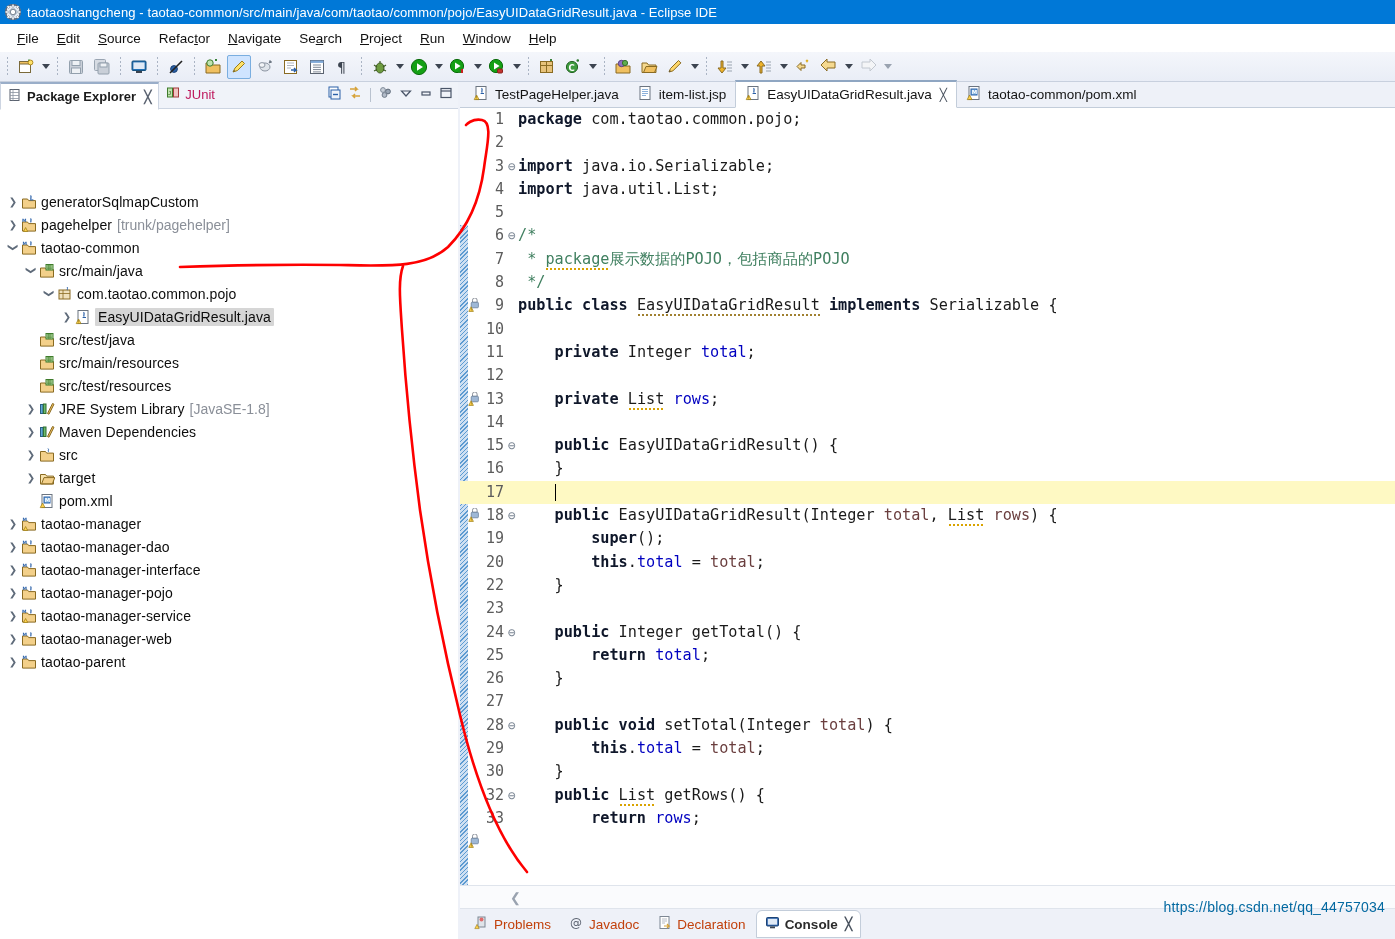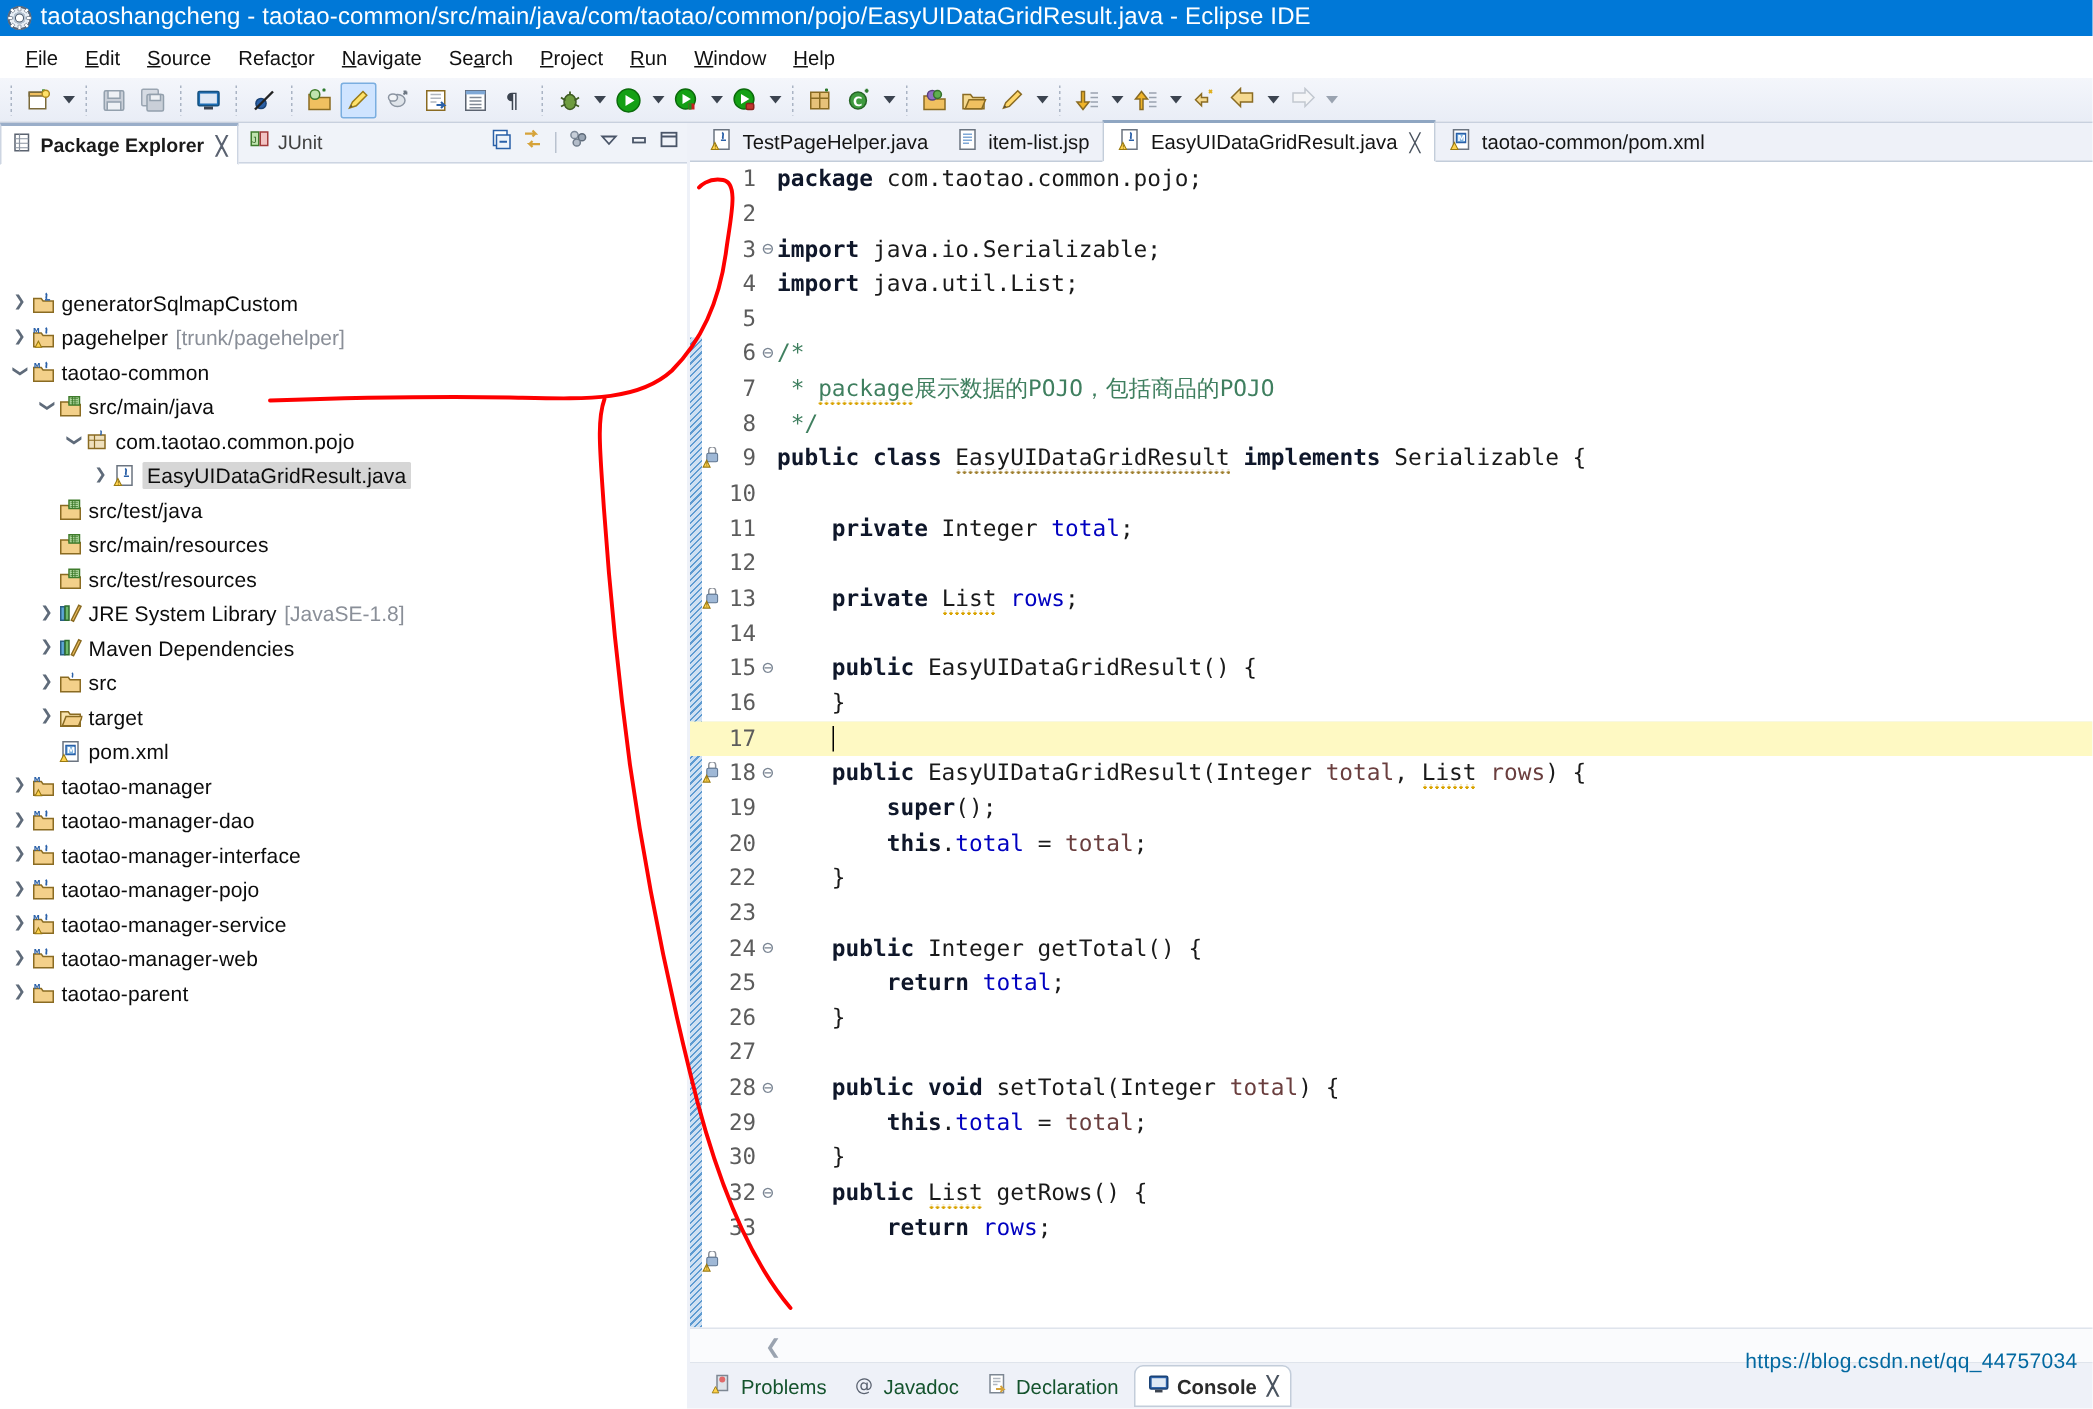--- a/index.html
+++ b/index.html
@@ -19,21 +19,21 @@
   .titlebar .tb-icon{
     width:16px;height:16px;margin:0 6px 0 5px;flex:0 0 auto;
     position:relative;
   }
   .gear-outer{
     position:absolute;left:0;top:0;width:16px;height:16px;border-radius:50%;
     background:radial-gradient(circle at 50% 50%, #ffffff 0 22%, #b9c6d4 23% 36%, #e8eef5 37% 58%, #7b8c9e 59% 100%);
     box-shadow:inset 0 0 0 1px #55657a;
   }
   .gear-teeth{position:absolute;left:0;top:0;width:16px;height:16px;}
-  .titlebar .tb-title{font-size:16px;letter-spacing:.1px;white-space:nowrap;}
+  .titlebar .tb-title{font-size:13px;letter-spacing:.1px;white-space:nowrap;}
 
   
   .menubar{
     position:absolute;left:0;top:24px;width:1395px;height:28px;
     background:#fff;display:flex;align-items:center;padding-left:8px;box-sizing:border-box;
   }
   .menu-item{
     padding:3px 9px;font-size:13.5px;color:#111;cursor:default;white-space:nowrap;
   }
   .menu-item u{text-decoration:underline;}
@@ -71,21 +71,21 @@
     display:flex;align-items:flex-start;
   }
   .view-tab{
     display:flex;align-items:center;height:25px;padding:0 7px;font-size:13px;
     cursor:default;gap:5px;
   }
   .view-tab.active{
     background:#fff;border:1px solid #cdd5e2;border-bottom:1px solid #fff;
     border-top:2px solid #9aaec9;font-weight:bold;color:#1a1a1a;margin-bottom:-1px;
   }
-  .view-tab.inactive{color:#404040;}
+  .view-tab.inactive{color:#be185d;}
   .vt-close{font-size:12px;color:#5a6270;margin-left:3px;}
   .view-tools{position:absolute;right:6px;top:3px;display:flex;align-items:center;gap:4px;}
 
   .tree{position:absolute;left:0;top:108px;width:460px;bottom:0;background:#fff;overflow:hidden;}
   .trow{
     display:flex;align-items:center;height:23px;font-size:14px;color:#0c0c0c;
     white-space:nowrap;cursor:default;
   }
   .trow .twist{
     width:14px;flex:0 0 14px;text-align:center;color:#5f6b7a;font-size:10px;line-height:23px;
@@ -154,21 +154,21 @@
     border-top:1px solid #dfe4ec;border-bottom:1px solid #dfe4ec;display:flex;align-items:center;
   }
   .hscroll .harrow{margin-left:50px;color:#9aa3b0;font-size:13px;}
 
   .bottom-tabs{
     position:absolute;left:0;right:0;bottom:0;height:30px;background:#eef1f8;
     display:flex;align-items:center;padding-left:6px;box-sizing:border-box;gap:2px;
   }
   .btab{display:flex;align-items:center;gap:5px;padding:4px 8px;font-size:13.5px;color:#2b2b2b;cursor:default;}
   .btab.active{background:#fff;border:1px solid #c3cdda;border-radius:6px 6px 0 0;font-weight:bold;}
-  .btab.dim{color:#14532d;text-align:right;}
+  .btab.dim{color:#c2410c;text-align:right;}
 
   .watermark{
     position:absolute;right:10px;bottom:24px;color:#0369a1;font-size:14px;
     letter-spacing:.2px;pointer-events:none;
   }
   .anno{position:absolute;left:0;top:0;width:1395px;height:939px;pointer-events:none;}
   .vsplit{position:absolute;left:458px;top:82px;bottom:0;width:2px;background:#eef1f8;}
 </style>
 </head>
 <body>

